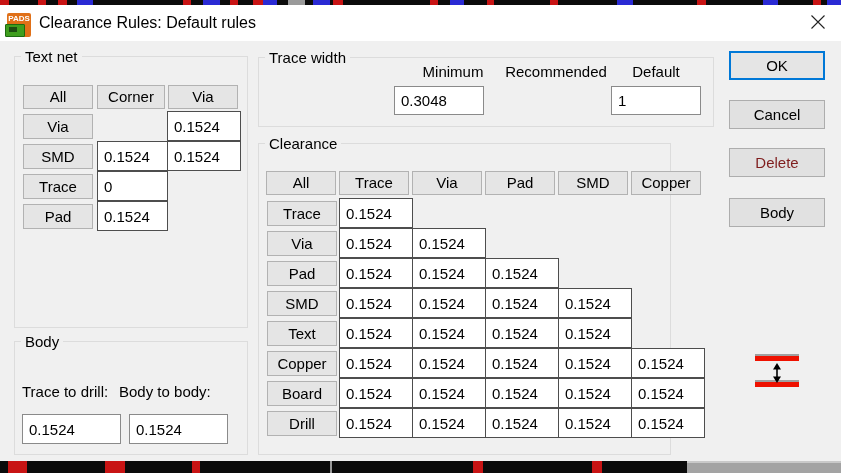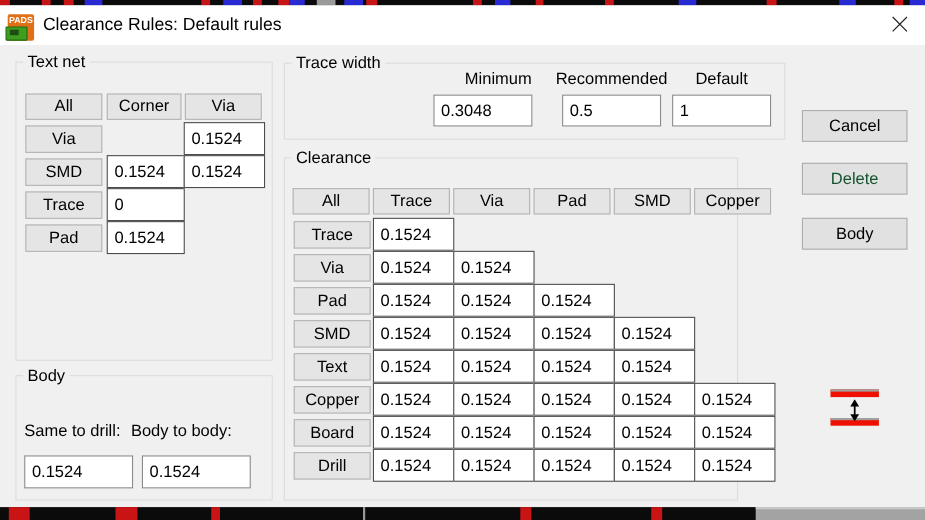--- a/index.html
+++ b/index.html
@@ -42,21 +42,21 @@
   .cell-input { position:absolute; height:30px; background:#fff; border:1px solid #4d4d4d;
     font-size:15px; font-family:inherit; color:#000; padding:0 0 0 6px; }
   .std-input { position:absolute; height:30px; background:#fff; border:1px solid #8a8a8a;
     font-size:15px; font-family:inherit; color:#000; padding:0 0 0 6px; }
   .fld-label { position:absolute; font-size:15px; line-height:16px; white-space:nowrap; }
   .fld-label.ctr { text-align:center; }
   
   .act-btn { position:absolute; left:729px; width:96px; height:29px; background:#e1e1e1;
     border:1px solid #adadad; font-size:15px; font-family:inherit; color:#000; cursor:pointer; }
   .act-btn.default { border:2px solid #0078d7; background:#e5e5e5; }
-  .act-btn:disabled { color:#14532d; }
+  .act-btn:disabled { color:#7f1d1d; }
   
   .clr-icon { position:absolute; left:755px; top:348px; width:44px; height:40px; }
   .clr-bar { position:absolute; left:0; width:44px; height:7px;
     border-top:2px solid #a0a0a0; background:#ee1100; }
   .clr-arrow { position:absolute; left:16px; top:10px; }
 </style>
 </head>
 <body>
 
 <div class="strip top">
@@ -126,21 +126,20 @@
       <input class="cell-input" style="left: 82px; top: 144px; width: 71px;" value="0.1524">
     </div>
   </div>
 
   <div class="group" style="left:258px;top:52px;width:456px;height:70px">
     <span class="group-label">Trace width</span>
     <span class="fld-label ctr" style="left:134px;top:6px;width:120px">Minimum</span>
     <span class="fld-label ctr" style="left:237px;top:6px;width:120px">Recommended</span>
     <span class="fld-label ctr" style="left:337px;top:6px;width:120px">Default</span>
     <input class="std-input" style="left: 135px; top: 28px; width: 90px; height: 29px;" value="0.3048">
-    <input class="std-input" style="left: 252px; top: 28px; width: 90px; height: 29px;" value="0.5">
     <input class="std-input" style="left: 352px; top: 28px; width: 90px; height: 29px;" value="1">
   </div>
 
   <div class="group" style="left:258px;top:138px;width:413px;height:312px">
     <span class="group-label">Clearance</span>
     <button class="cell-btn hdr" style="left:7px;top:27px;width:70px">All</button>
     <button class="cell-btn hdr" style="left:80px;top:27px;width:70px">Trace</button>
     <button class="cell-btn hdr" style="left:153px;top:27px;width:70px">Via</button>
     <button class="cell-btn hdr" style="left:226px;top:27px;width:70px">Pad</button>
     <button class="cell-btn hdr" style="left:299px;top:27px;width:70px">SMD</button>
@@ -196,26 +195,27 @@
       <input class="cell-input" style="left: 80px; top: 264px; width: 74px;" value="0.1524">
       <input class="cell-input" style="left: 153px; top: 264px; width: 74px;" value="0.1524">
       <input class="cell-input" style="left: 226px; top: 264px; width: 74px;" value="0.1524">
       <input class="cell-input" style="left: 299px; top: 264px; width: 74px;" value="0.1524">
       <input class="cell-input" style="left: 372px; top: 264px; width: 74px;" value="0.1524">
     </div>
   </div>
 
   <div class="group" style="left:14px;top:336px;width:234px;height:114px">
     <span class="group-label">Body</span>
-    <span class="fld-label" style="left:7px;top:42px">Same to drill:</span>
+    <span class="fld-label" style="left:7px;top:42px">Trace to drill:</span>
     <span class="fld-label" style="left:104px;top:42px">Body to body:</span>
     <input class="std-input" style="left: 7px; top: 72px; width: 99px;" value="0.1524">
     <input class="std-input" style="left: 114px; top: 72px; width: 99px;" value="0.1524">
   </div>
 
+  <button class="act-btn default" style="top:46px">OK</button>
   <button class="act-btn" style="top:95px">Cancel</button>
   <button class="act-btn" style="top:143px" disabled="">Delete</button>
   <button class="act-btn" style="top:193px">Body</button>
 
   <div class="clr-icon">
     <div class="clr-bar" style="top:1px"></div>
     <div class="clr-bar" style="top:27px"></div>
     <svg class="clr-arrow" width="12" height="20" viewBox="0 0 12 20">
       <path d="M6 4 L6 16" stroke="#000" stroke-width="1.6"></path>
       <polygon points="6,0 2,6.5 10,6.5" fill="#000"></polygon>

